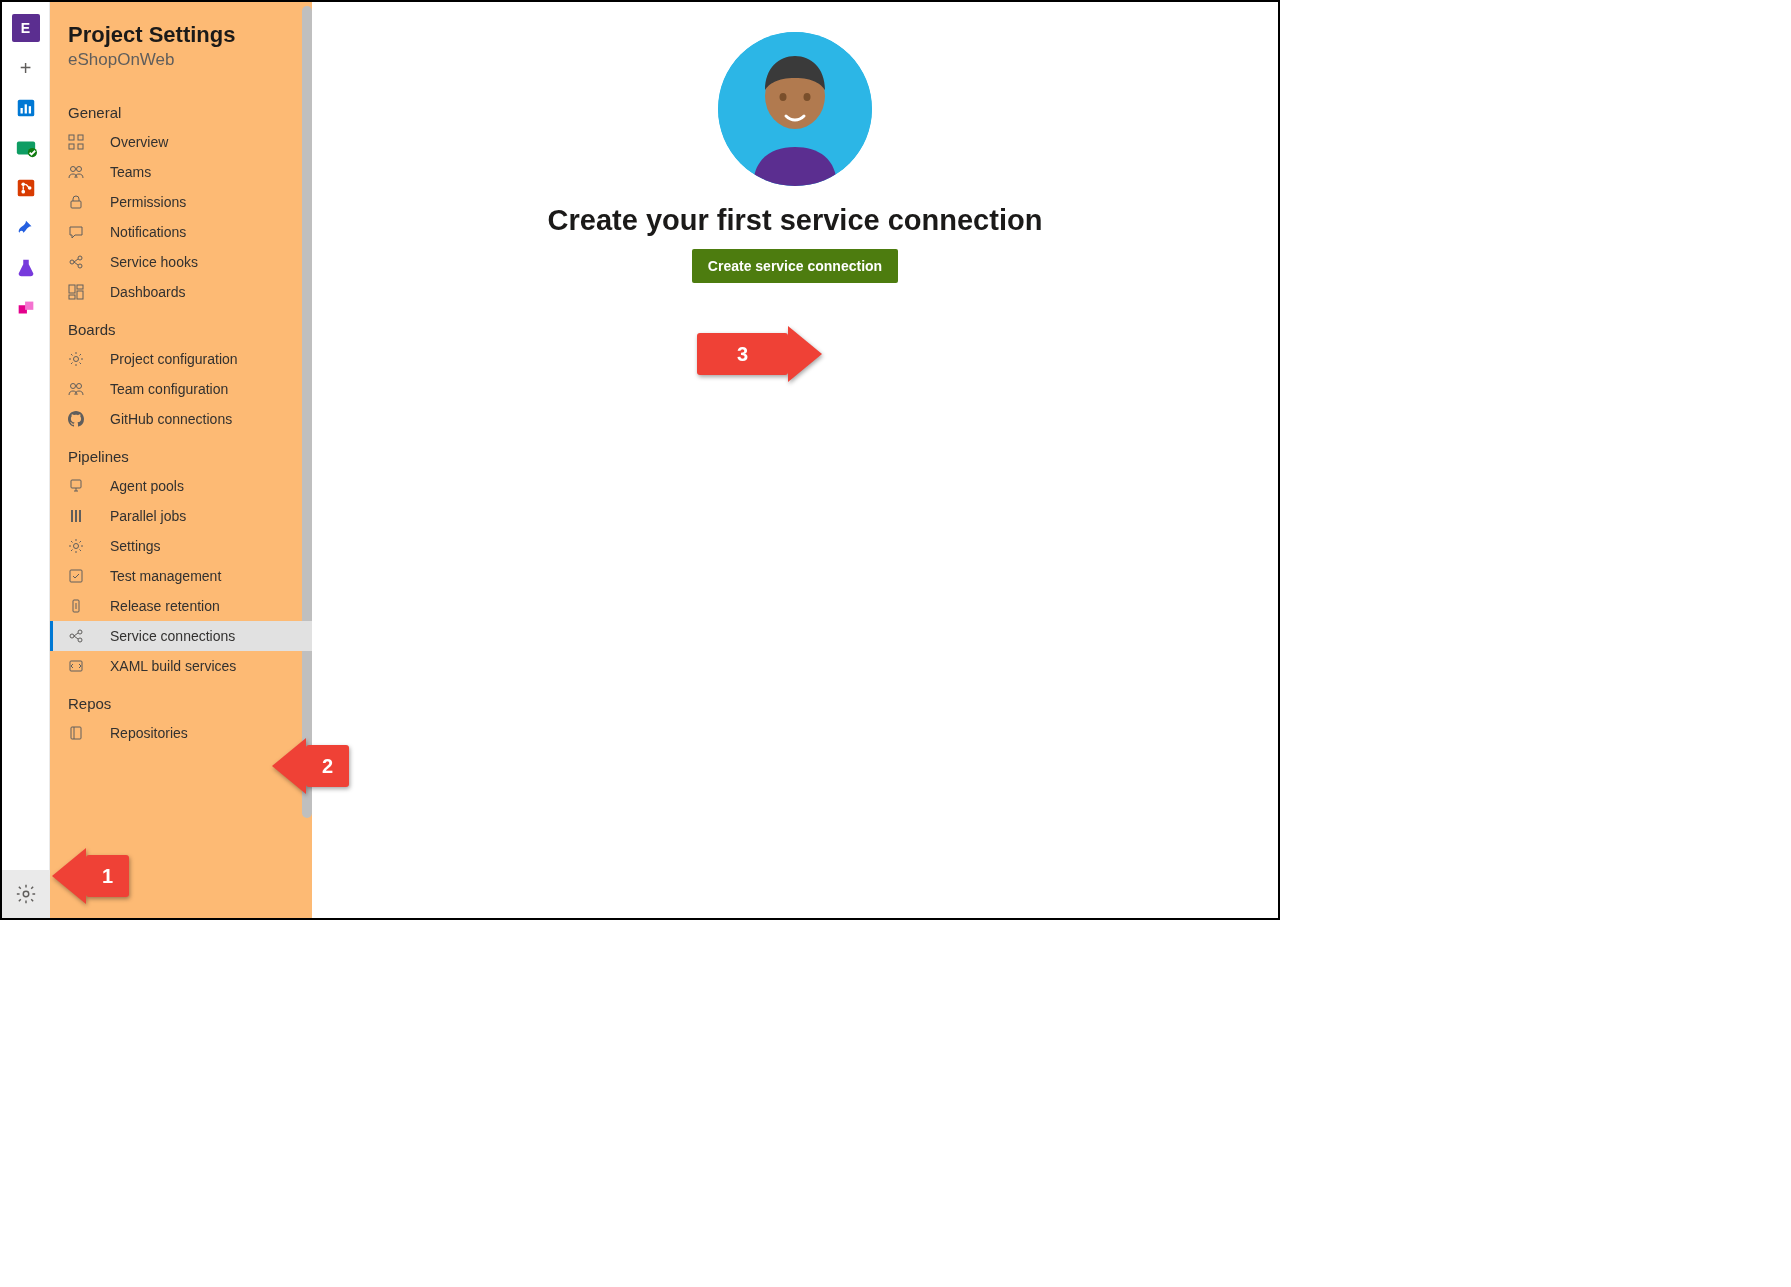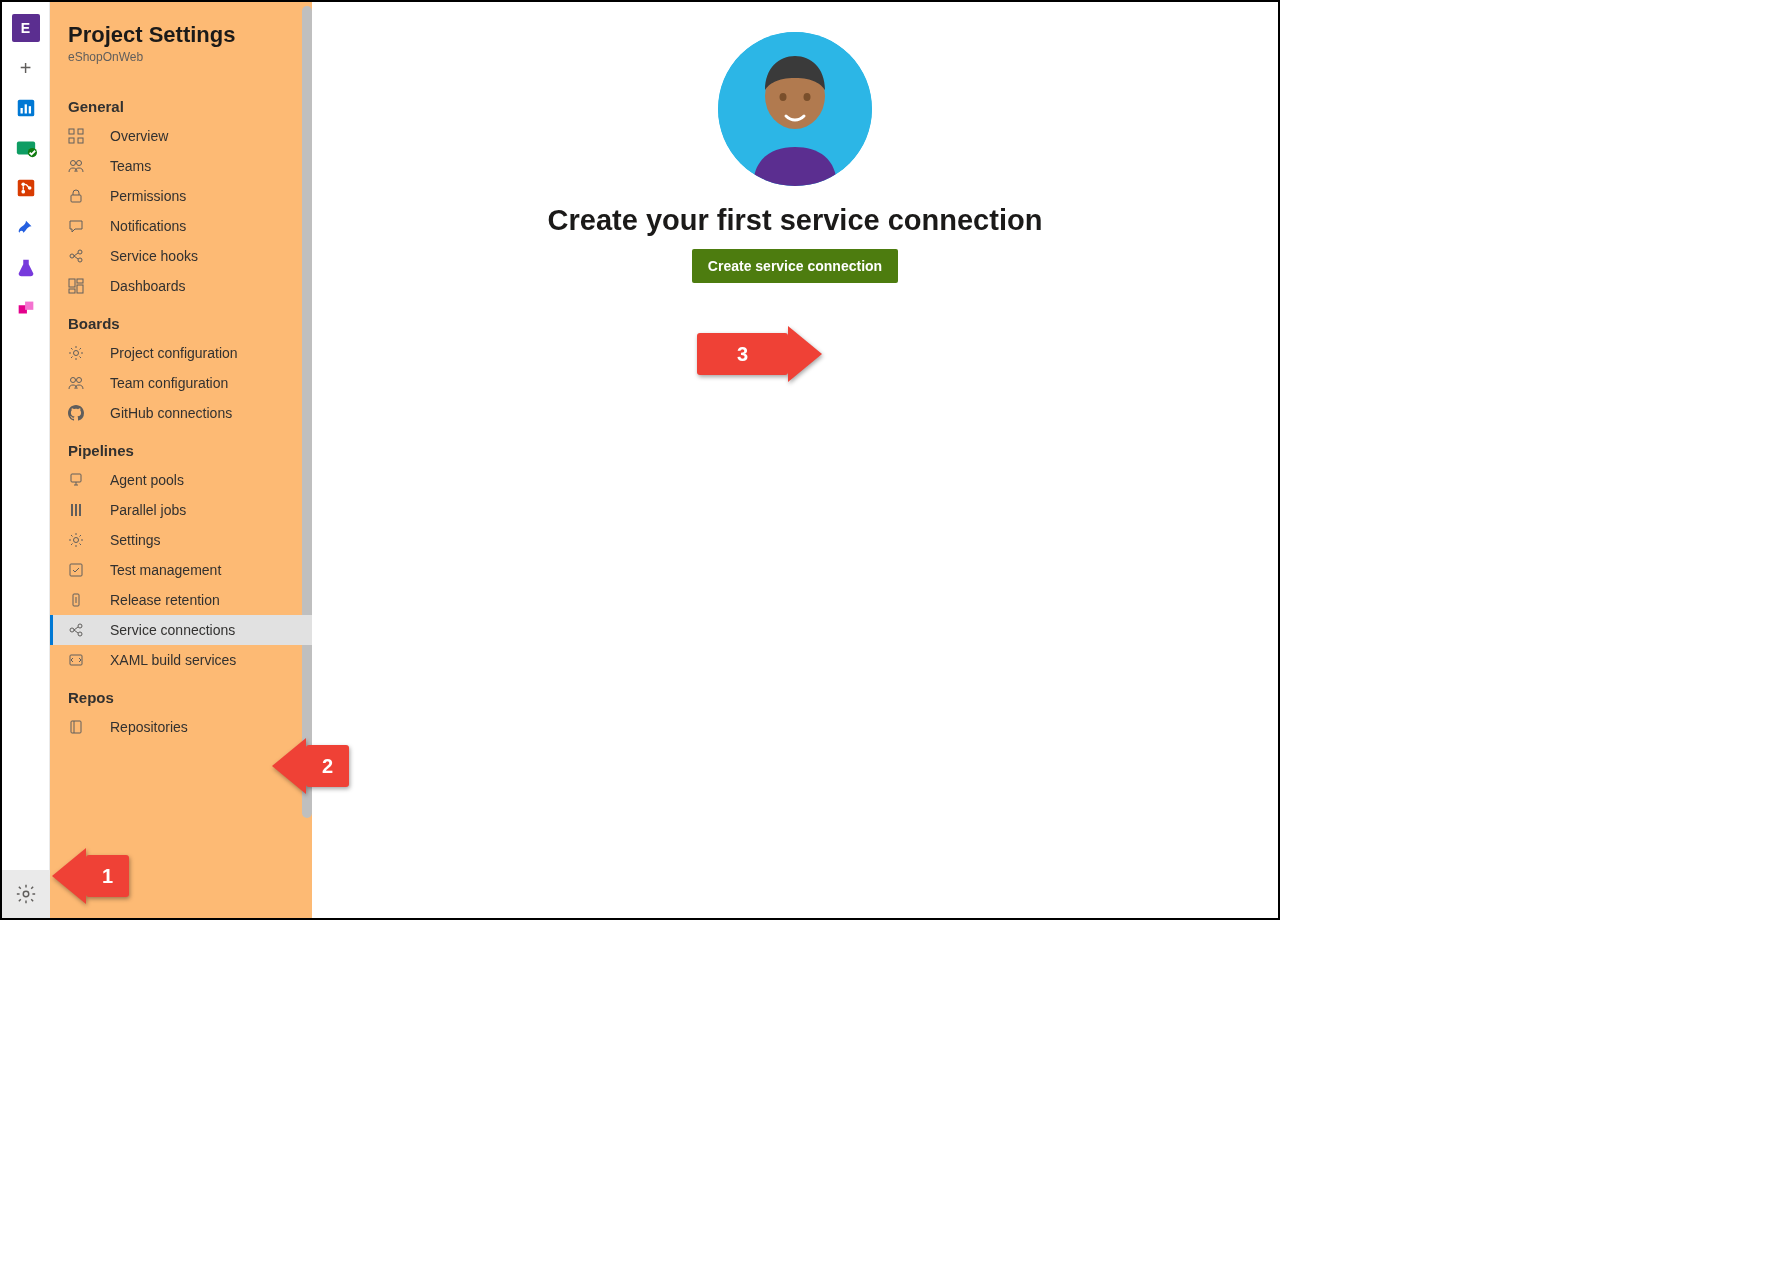--- a/index.html
+++ b/index.html
@@ -73,30 +73,30 @@
   .settings-header {
     padding: 20px 18px 10px 18px;
   }
   .settings-title {
     font-size: 22px;
     font-weight: 700;
     color: #1b1a19;
     margin-bottom: 2px;
   }
   .settings-subtitle {
-    font-size: 12px;
+    font-size: 17px;
     color: #605e5c;
   }
   .nav-body {
     padding: 10px 0 40px 0;
     overflow-y: auto;
   }
   .nav-section-title {
     font-size: 15px;
-    font-weight: 700;
+    font-weight: 400;
     color: #323130;
     padding: 14px 18px 6px 18px;
   }
   .nav-item {
     display: flex;
     align-items: center;
     gap: 26px;
     padding: 7px 18px 7px 18px;
     font-size: 14px;
     color: #323130;

